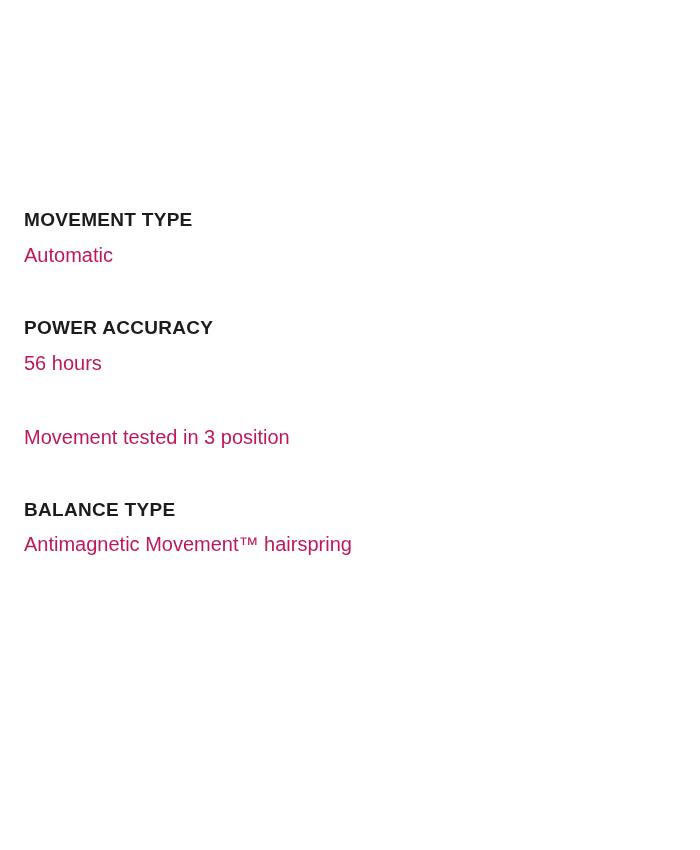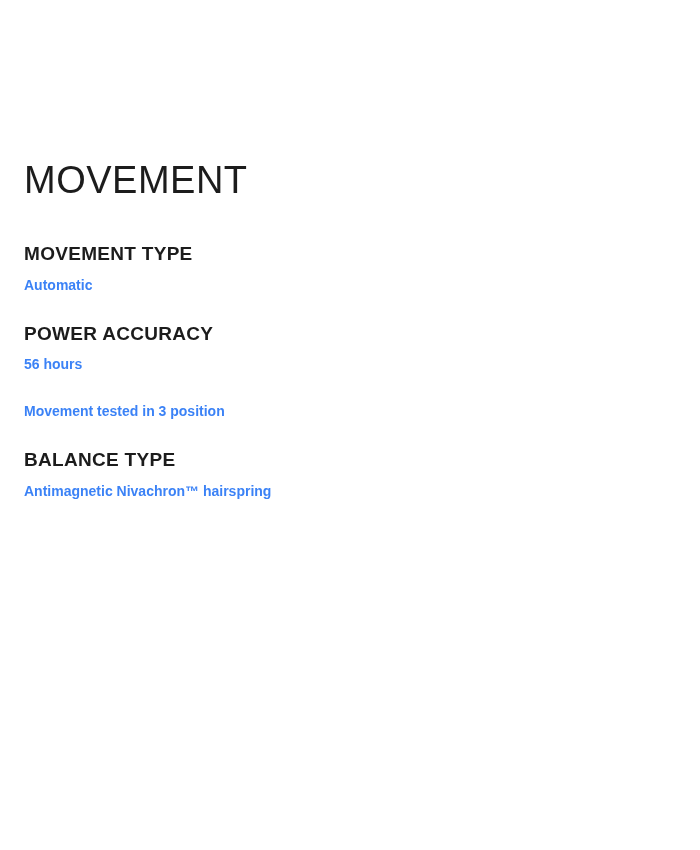--- a/index.html
+++ b/index.html
@@ -28,61 +28,61 @@
     line-height: 1.1;
     color: #1c1c1c;
     margin: 0 0 40px 0;
     font-family: "Liberation Sans", sans-serif;
   }
   .spec-list {
     display: block;
   }
   .spec-item {
     margin-bottom: 28px;
+    margin-top: 48px;
   }
   .spec-item:last-child {
     margin-bottom: 0;
   }
   .spec-label {
     font-size: 19px;
     font-weight: 700;
     letter-spacing: 0.3px;
     color: #1c1c1c;
     line-height: 1.25;
     margin-bottom: 10px;
   }
   .spec-value {
-    font-size: 14px;
-    font-weight: 700;
-    color: #3b82f6;
+    font-size: 20px;
+    font-weight: 400;
+    color: #be185d;
     line-height: 1.3;
   }
 </style>
 </head>
 <body>
 
 <div class="page">
 
-  <h1 class="section-title">MOVEMENT</h1>
 
   <div class="spec-list">
 
     <div class="spec-item">
       <div class="spec-label">MOVEMENT TYPE</div>
       <div class="spec-value">Automatic</div>
     </div>
 
     <div class="spec-item">
       <div class="spec-label">POWER ACCURACY</div>
       <div class="spec-value">56 hours</div>
     </div>
 
     <div class="spec-item">
       <div class="spec-value">Movement tested in 3 position</div>
     </div>
 
     <div class="spec-item">
       <div class="spec-label">BALANCE TYPE</div>
-      <div class="spec-value">Antimagnetic Nivachron™ hairspring</div>
+      <div class="spec-value">Antimagnetic Movement™ hairspring</div>
     </div>
 
   </div>
 </div>
 
 </body></html>

